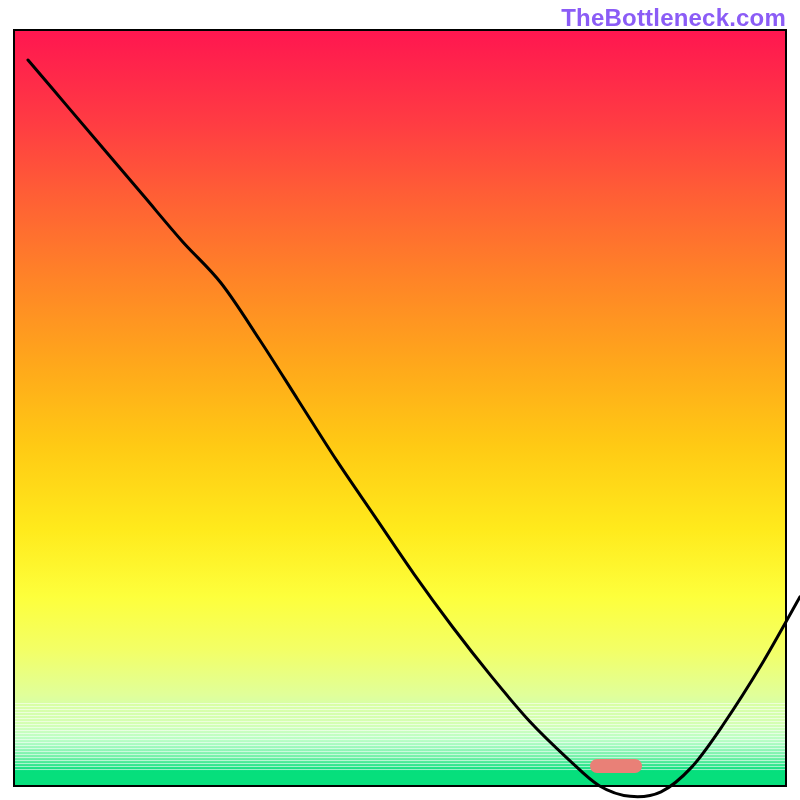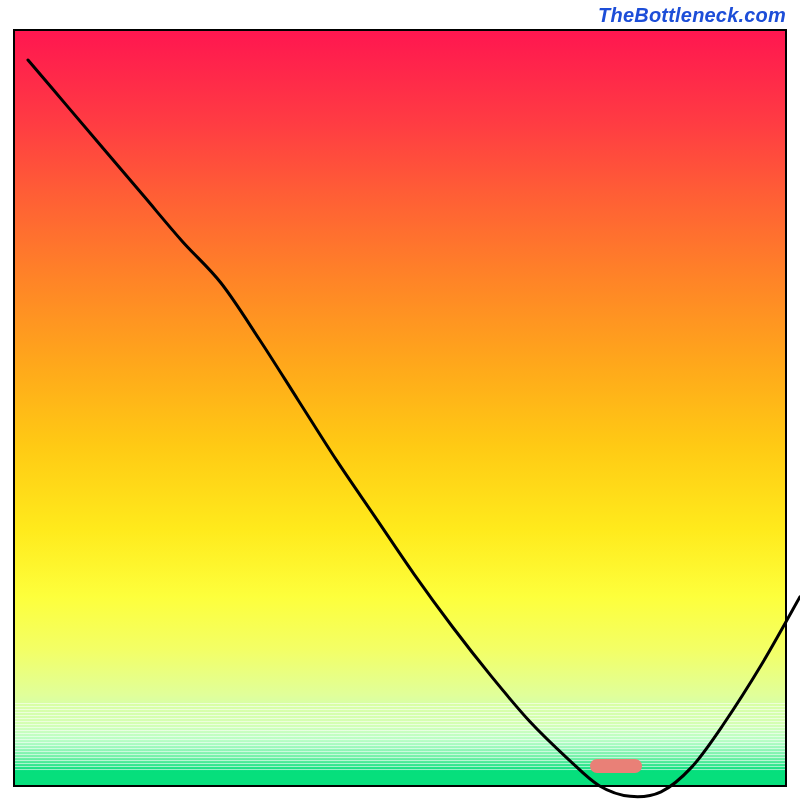--- a/index.html
+++ b/index.html
@@ -96,25 +96,24 @@
     left: 14px;
     top: 30px;
     width: 772px;
     height: 756px;
     overflow: visible;
   }
   .attribution {
     position: absolute;
     top: 4px;
     right: 14px;
-    font-size: 20px;
+    font-size: 24px;
     font-weight: 600;
-    color: #1d4ed8;
+    color: #8b5cf6;
     letter-spacing: 0.2px;
-    font-style: italic;
   }
   
   .min-marker {
     position: absolute;
     width: 52px;
     height: 14px;
     background: #e98077;
     border-radius: 7px;
     transform: translate(-50%, -50%);
   }

